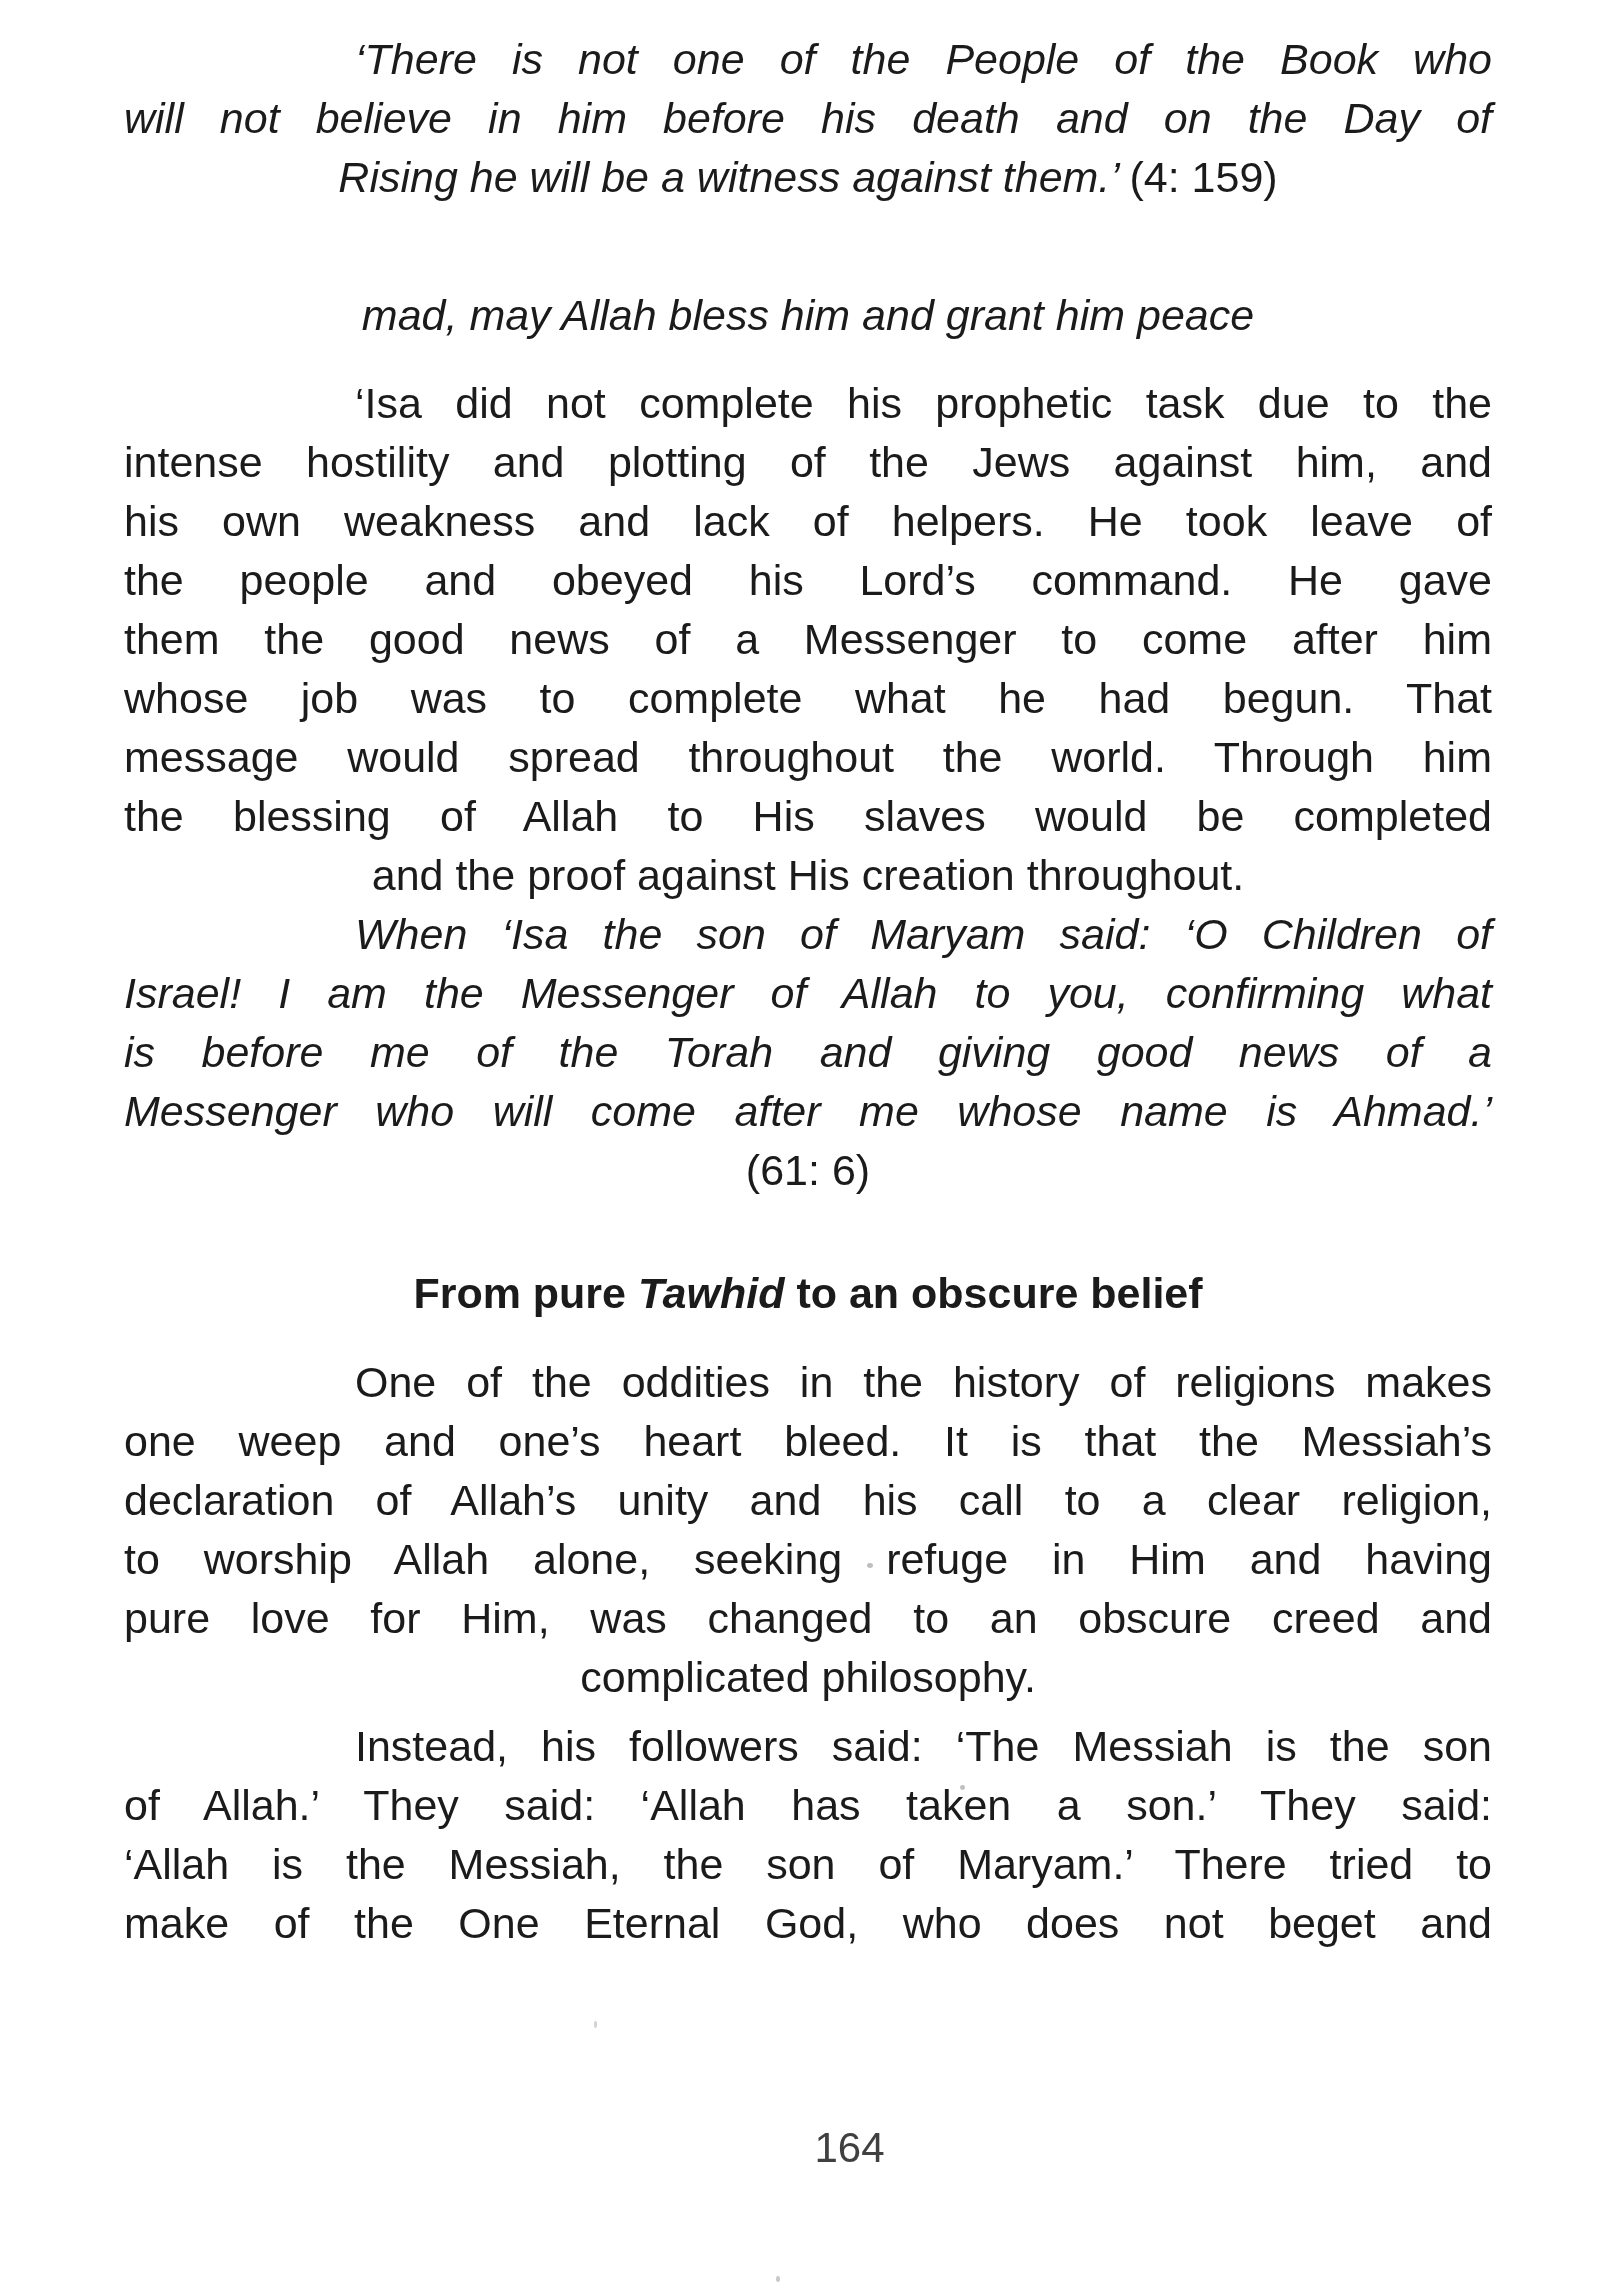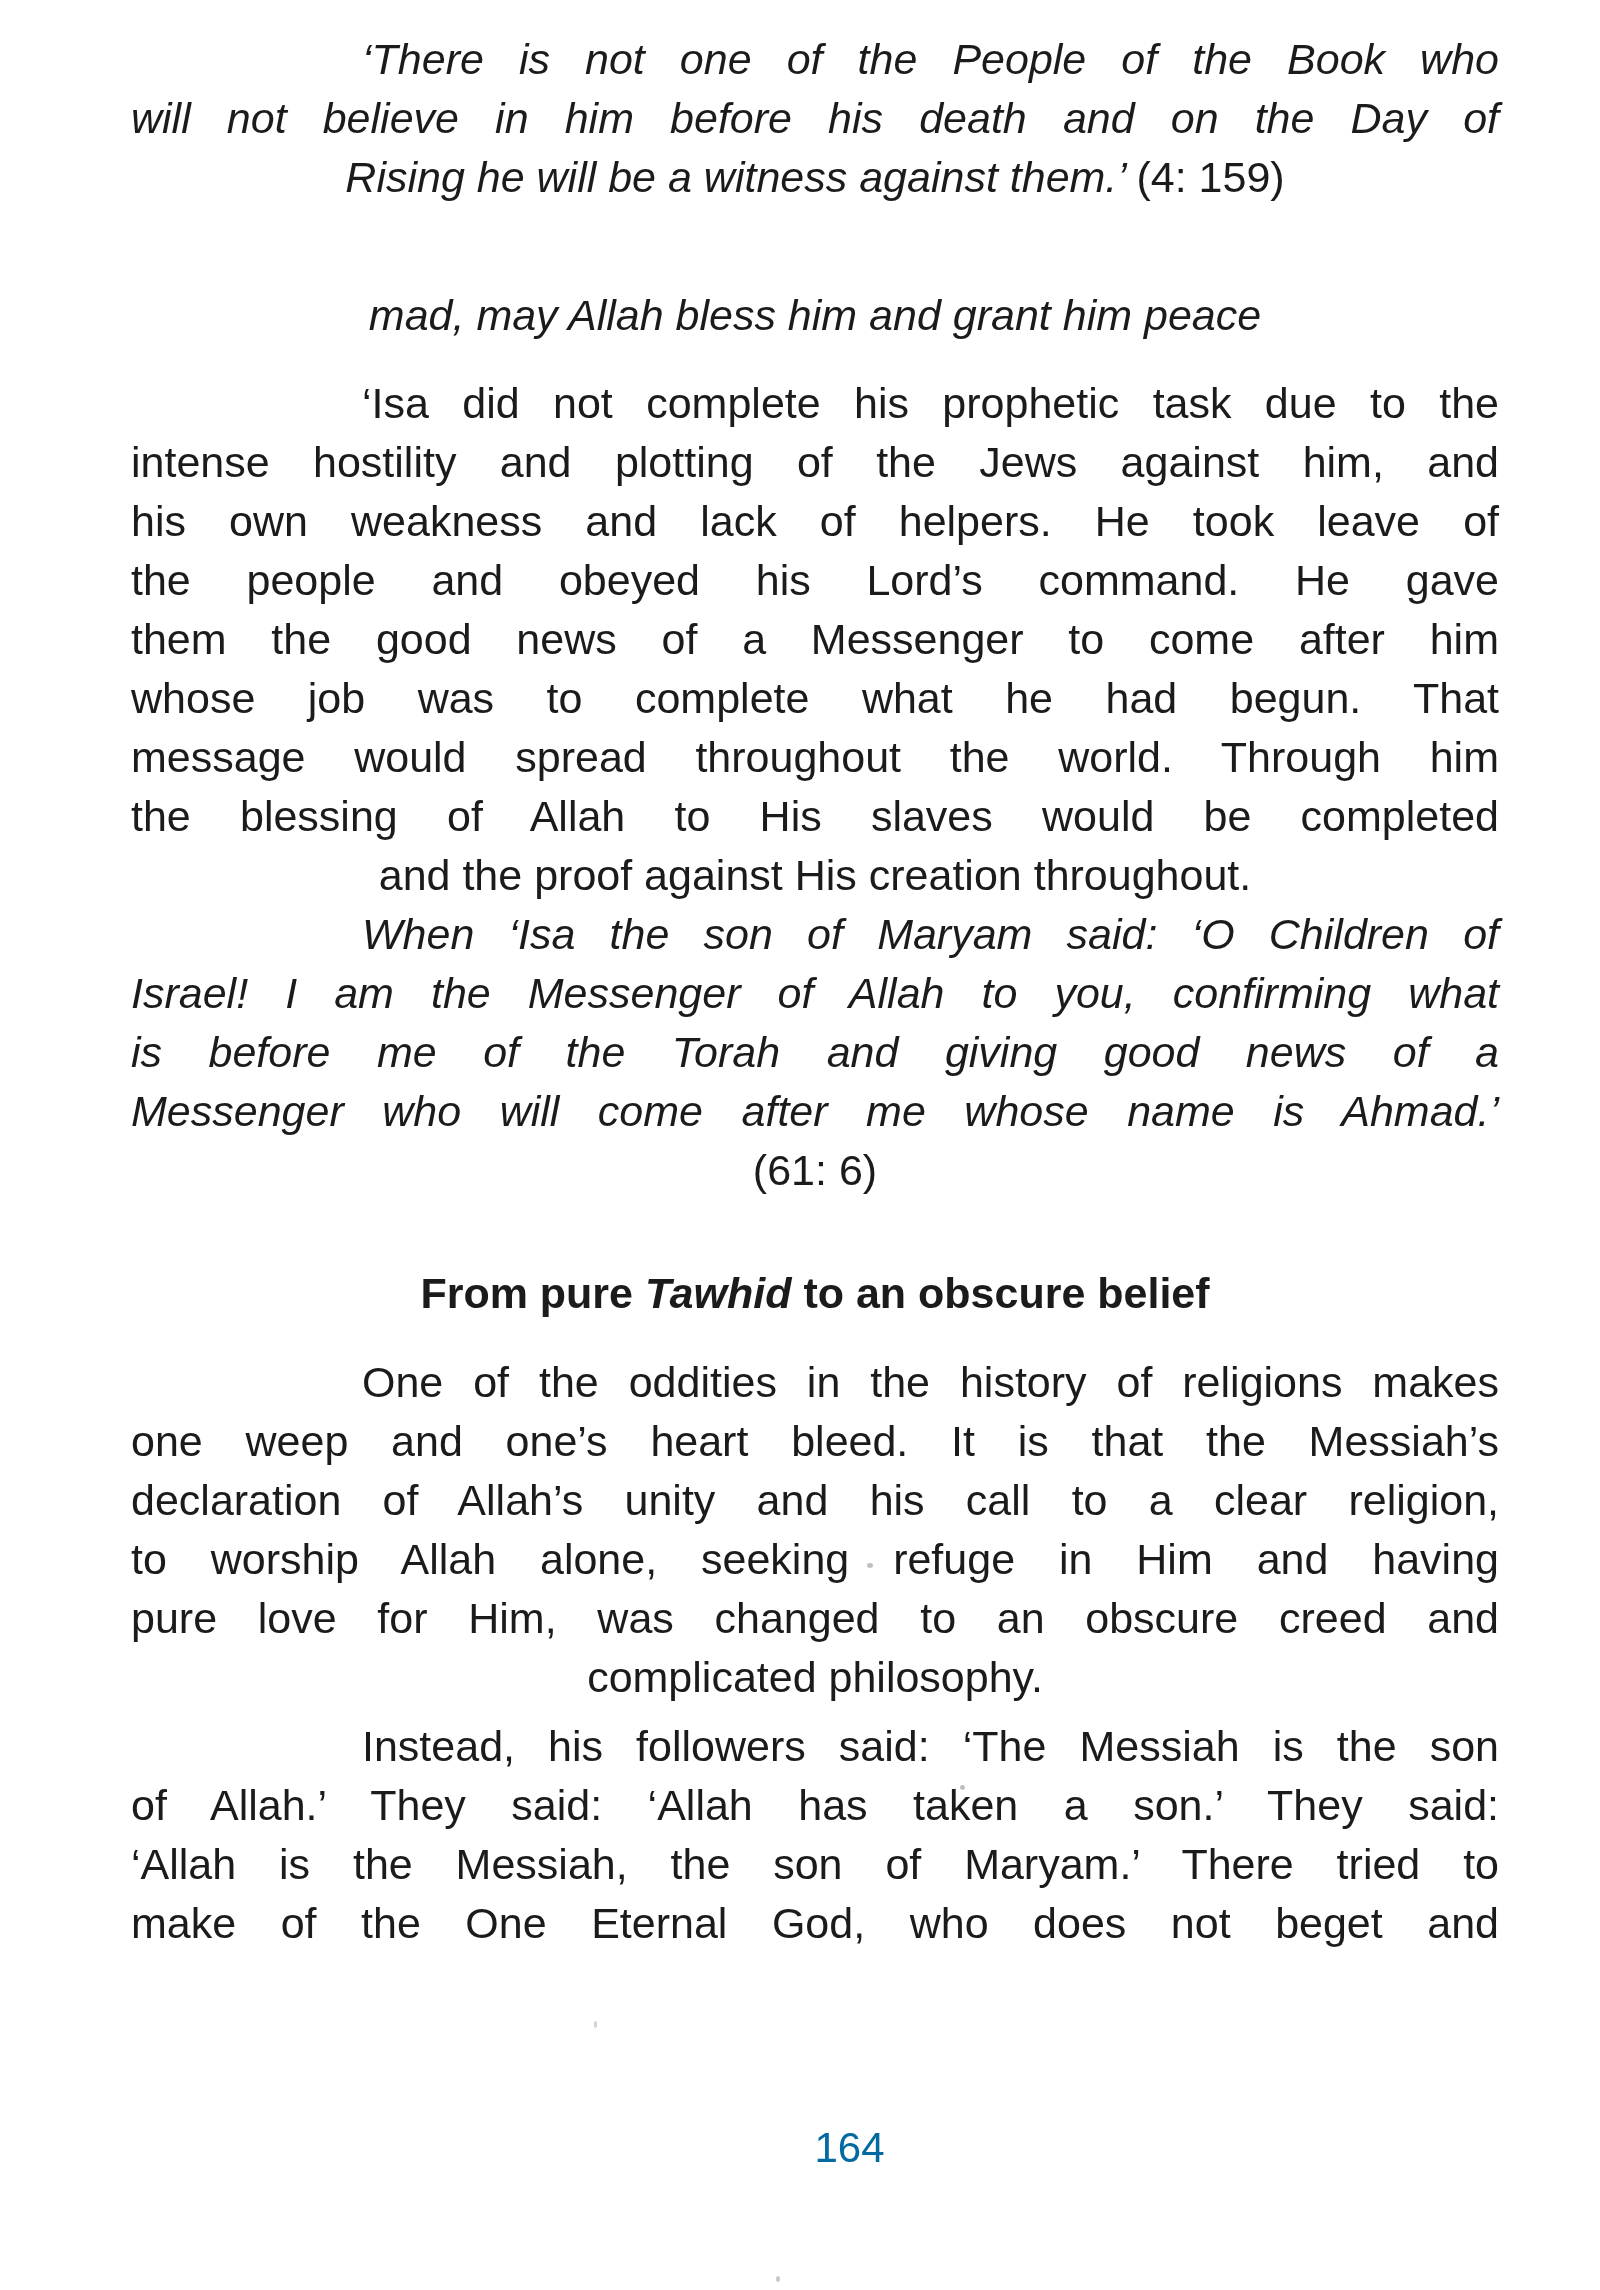--- a/index.html
+++ b/index.html
@@ -7,21 +7,21 @@
     position: relative;
     width: 1601px;
     height: 2290px;
     background: #ffffff;
     color: #1b1b1b;
     font-family: "Liberation Sans", sans-serif;
     overflow: hidden;
   }
   .text-block {
     position: absolute;
-    left: 131px;
+    left: 124px;
     top: 29.6px;
     width: 1368px;
   }
   .block { margin: 0; }
   .block.heading-italic { margin-top: 79px; }
   .block.para-1 { margin-top: 29.6px; }
   .block.heading-bold { margin-top: 64px; }
   .block.para-2 { margin-top: 29.6px; }
   .block.para-3 { margin-top: 9.9px; }
   .line {
@@ -42,21 +42,21 @@
   .page-number {
     position: absolute;
     top: 2118px;
     left: 131px;
     width: 1368px;
     box-sizing: border-box;
     padding-left: 69px;
     text-align: center;
     font-size: 42px;
     line-height: 59px;
-    color: #0369a1;
+    color: #404040;
   }
   .speck { position: absolute; background: #bfbfbf; border-radius: 50%; }
   .speck-1 { left: 867px;  top: 1563px; width: 5.9px; height: 4.9px; }
   .speck-2 { left: 960px;  top: 1785px; width: 4.9px; height: 4.9px; }
   .speck-3 { left: 776px;  top: 2276px; width: 3.9px; height: 5.9px; background:#c9c9c9; }
   .speck-4 { left: 594px;  top: 2021px; width: 3px; height: 6.9px; background:#d2d2d2; }
 </style>
 </head>
 <body>
 

